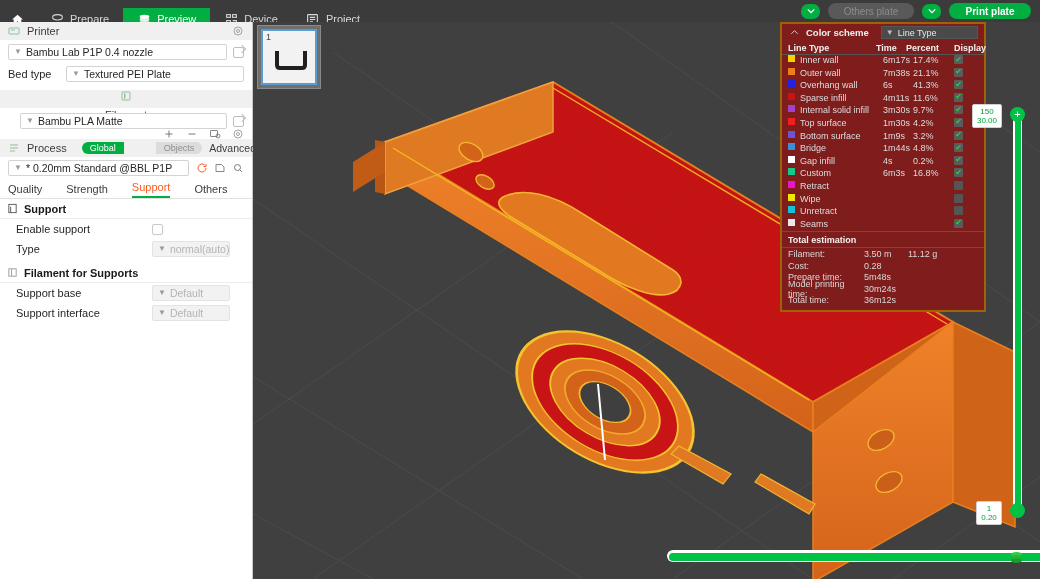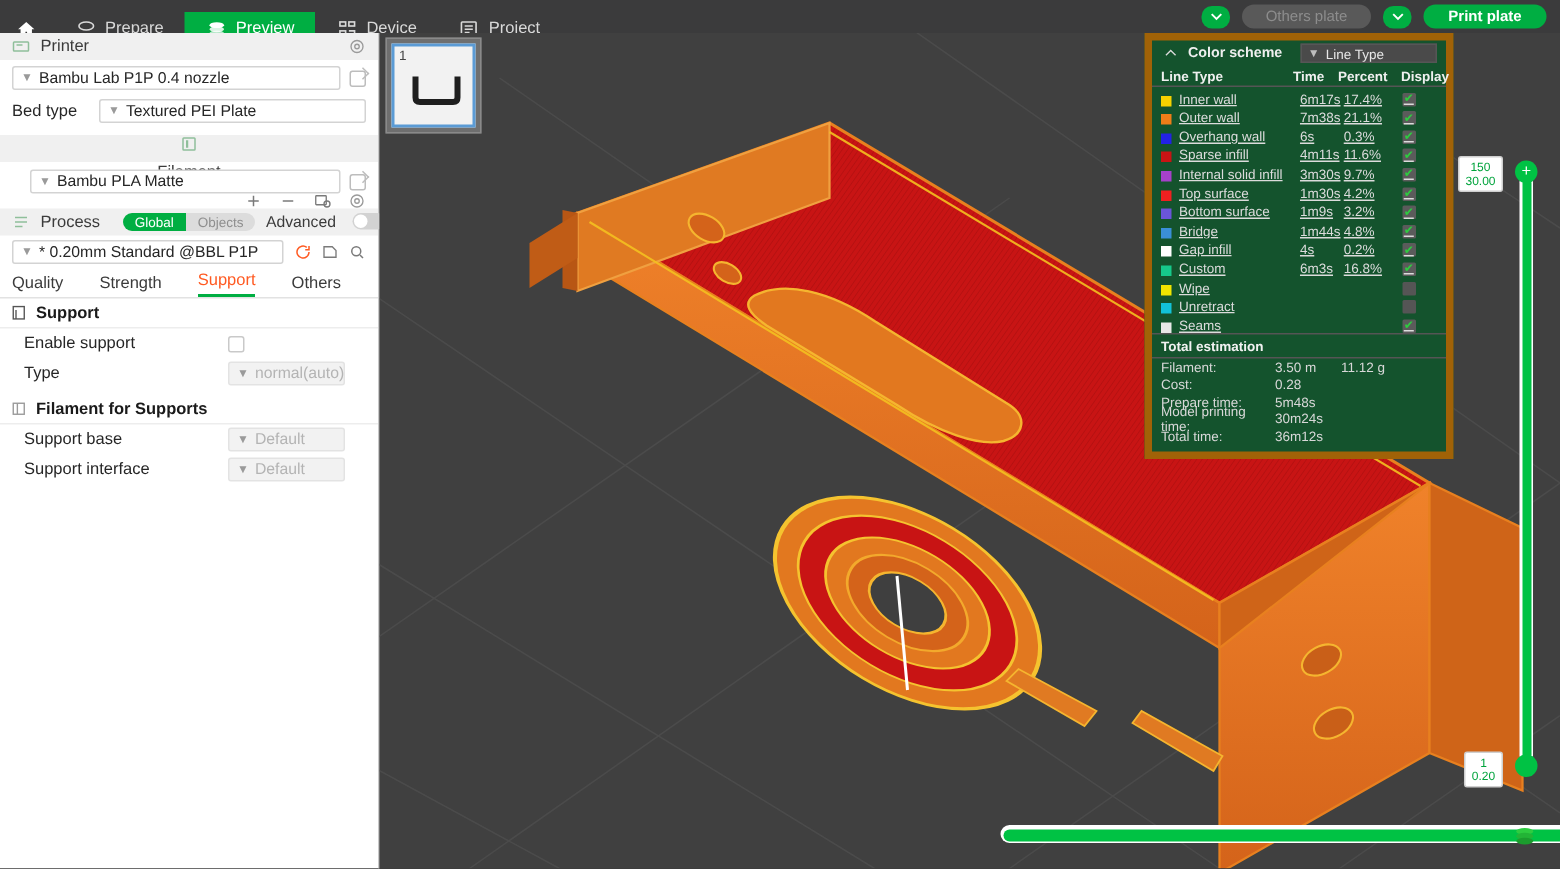--- a/index.html
+++ b/index.html
@@ -98,39 +98,39 @@
     background:#6f6f6f;border:1px solid #8a8a8a;box-sizing:border-box;padding:3px;
   }
   .plate-inner{
     width:100%;height:100%;background:#f2f2f2;border:2px solid #5b9bd5;box-sizing:border-box;
     position:relative;
   }
   .plate-num{position:absolute;left:3px;top:1px;font-size:9px;color:#444;}
 
   
   .legend{
-    position:absolute;right:71px;top:0px;width:206px;
-    background:#14532d;color:#e4e4e4;font-size:9px;
-    border:5px solid #a16207;box-sizing:border-box;
+    position:absolute;right:54px;top:0px;width:206px;
+    background:#7f1d1d;color:#e4e4e4;font-size:9px;
+    border:2px solid #a16207;box-sizing:border-box;
   }
   .lg-top{display:flex;align-items:center;height:17px;padding:0 6px;box-sizing:border-box;gap:6px;}
   .lg-top .cs{font-weight:bold;font-size:9.5px;color:#efefef;}
   .lg-sel{
     margin-left:6px;flex:1;height:13px;background:#4a4a4a;border:1px solid #565656;
     display:flex;align-items:center;gap:4px;padding:0 4px;box-sizing:border-box;color:#e6e6e6;font-size:9px;
   }
   .lg-hdr{
     display:flex;align-items:center;height:14px;padding:0 6px;box-sizing:border-box;
     font-weight:bold;color:#f0f0f0;border-bottom:1px solid #555;
   }
   .c-name{width:88px;}
   .c-time{width:30px;}
   .c-pct{width:40px;}
   .c-disp{margin-left:auto;width:24px;text-align:center;}
-  .lg-row{display:flex;align-items:flex-end;height:12.6px;padding:0 6px;box-sizing:border-box;color:#dcdcdc;text-decoration:underline;}
+  .lg-row{display:flex;align-items:flex-start;height:12.6px;padding:0 6px;box-sizing:border-box;color:#dcdcdc;}
   .sw{width:7px;height:7px;margin-right:5px;flex:none;}
   .lg-row .c-name{width:83px;white-space:nowrap;overflow:hidden;}
   .dchk{
     width:9px;height:9px;border-radius:1px;display:flex;align-items:center;justify-content:center;
     font-size:8px;line-height:1;
   }
   .dchk.on{background:#5b5b5b;color:#2ecc40;}
   .dchk.off{background:#555;color:transparent;}
   .est-head{
     font-weight:bold;color:#f2f2f2;padding:3px 6px 2px;border-top:1px solid #555;border-bottom:1px solid #555;
@@ -322,21 +322,21 @@
       <span class="editbtn"></span>
     </div>
 
     <div class="sec-head" style="margin-top:5px;">
       <span class="gicon">
         <svg width="12" height="12" viewBox="0 0 24 24" fill="none" stroke="#8fbf9a" stroke-width="2">
             <path d="M4 6h16M4 12h16M4 18h10"></path>
           </svg>
       </span>
       <span class="title">Process</span>
-      <span style="display:inline-flex;align-items:center;margin-left:8px;">
+      <span style="display:inline-flex;align-items:center;margin-left:8px;gap:32px;">
         <span style="background:#00ae42;color:#fff;font-size:9px;border-radius:7px 0 0 7px;padding:1px 8px;">Global</span>
         <span style="background:#dcdcdc;color:#8e8e8e;font-size:9px;border-radius:0 7px 7px 0;padding:1px 8px;">Objects</span>
       </span>
       <span class="right">
         <span style="font-size:10.5px;color:#3b3b3b;">Advanced</span>
         <span style="width:22px;height:11px;border-radius:6px;background:#d2d2d2;position:relative;display:inline-block;">
           <span style="position:absolute;left:1px;top:1px;width:9px;height:9px;border-radius:50%;background:#fff;"></span>
         </span>
         <span class="gicon">
           <svg width="12" height="12" viewBox="0 0 24 24" fill="none" stroke="#7a7a7a" stroke-width="1.8">
@@ -559,21 +559,21 @@
             <span class="c-time">7m38s</span>
             <span class="c-pct">21.1%</span>
             <span class="c-disp">
               <span class="dchk on">✔</span>
             </span>
           </div>
           <div class="lg-row">
             <span class="sw" style="background:#2222e5"></span>
             <span class="c-name">Overhang wall</span>
             <span class="c-time">6s</span>
-            <span class="c-pct">0.3%</span>
+            <span class="c-pct">41.3%</span>
             <span class="c-disp">
               <span class="dchk on">✔</span>
             </span>
           </div>
           <div class="lg-row">
             <span class="sw" style="background:#c81414"></span>
             <span class="c-name">Sparse infill</span>
             <span class="c-time">4m11s</span>
             <span class="c-pct">11.6%</span>
             <span class="c-disp">
@@ -625,20 +625,29 @@
               <span class="dchk on">✔</span>
             </span>
           </div>
           <div class="lg-row">
             <span class="sw" style="background:#16c98a"></span>
             <span class="c-name">Custom</span>
             <span class="c-time">6m3s</span>
             <span class="c-pct">16.8%</span>
             <span class="c-disp">
               <span class="dchk on">✔</span>
+            </span>
+          </div>
+          <div class="lg-row">
+            <span class="sw" style="background:#e915c8"></span>
+            <span class="c-name">Retract</span>
+            <span class="c-time"></span>
+            <span class="c-pct"></span>
+            <span class="c-disp">
+              <span class="dchk off"></span>
             </span>
           </div>
           <div class="lg-row">
             <span class="sw" style="background:#f0e500"></span>
             <span class="c-name">Wipe</span>
             <span class="c-time"></span>
             <span class="c-pct"></span>
             <span class="c-disp">
               <span class="dchk off"></span>
             </span>

